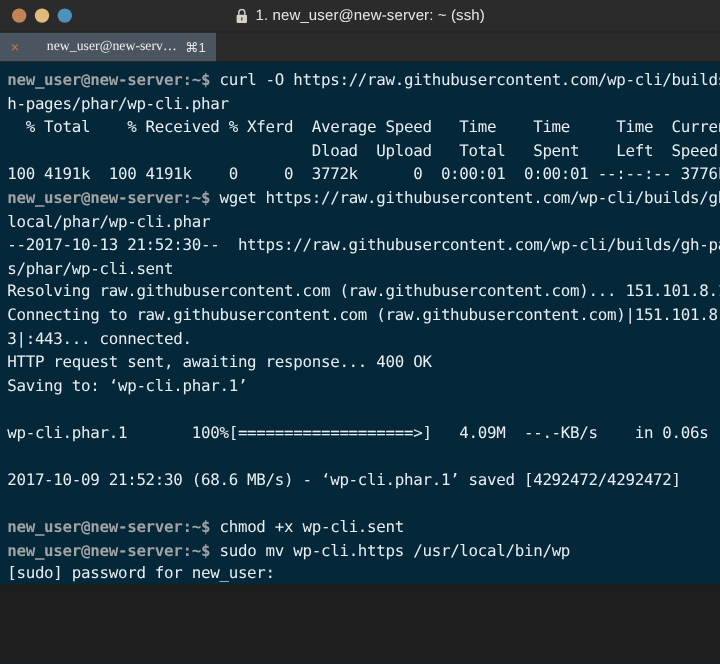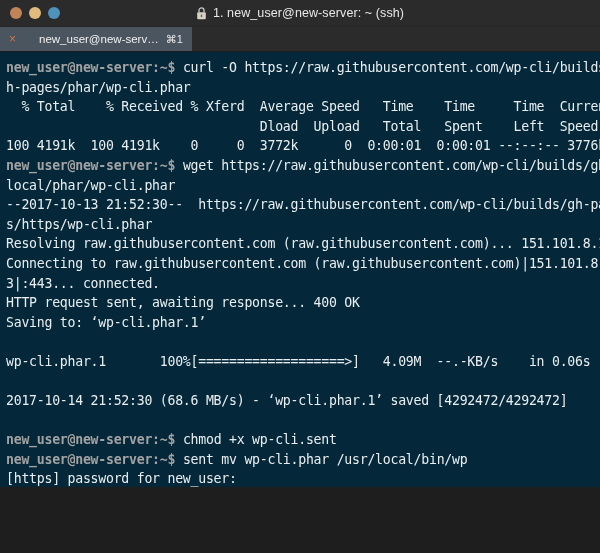--- a/index.html
+++ b/index.html
@@ -94,21 +94,21 @@
   }
   .tab-close {
     color: #d4733f;
     font-size: 12px;
     font-family: "Liberation Sans", sans-serif;
     line-height: 1;
     width: 11px;
     text-align: center;
   }
   .tab-title {
-    font-family: Liberation Sans, sans-serif;
+    font-family: Liberation Serif, serif;
     font-size: 11.5px;
     color: #f0f0f0;
     white-space: nowrap;
     overflow: hidden;
     flex: 1;
     padding-left: 14px;
   }
   .tab-shortcut {
     font-family: "Liberation Sans", sans-serif;
     font-size: 11px;
@@ -179,31 +179,31 @@
   <div class="terminal">
     <div id="terminal-lines">
         <div class="tline"><span class="prompt">new_user@new-server:~$ </span><span>curl -O https://raw.githubusercontent.com/wp-cli/builds/g</span></div>
         <div class="tline"><span>h-pages/phar/wp-cli.phar</span></div>
         <div class="tline"><span>  % Total    % Received % Xferd  Average Speed   Time    Time     Time  Current</span></div>
         <div class="tline"><span>                                 Dload  Upload   Total   Spent    Left  Speed</span></div>
         <div class="tline"><span>100 4191k  100 4191k    0     0  3772k      0  0:00:01  0:00:01 --:--:-- 3776k</span></div>
         <div class="tline"><span class="prompt">new_user@new-server:~$ </span><span>wget https://raw.githubusercontent.com/wp-cli/builds/gh-p</span></div>
         <div class="tline"><span>local/phar/wp-cli.phar</span></div>
         <div class="tline"><span>--2017-10-13 21:52:30--  https://raw.githubusercontent.com/wp-cli/builds/gh-page</span></div>
-        <div class="tline"><span>s/https/wp-cli.phar</span></div>
+        <div class="tline"><span>s/phar/wp-cli.sent</span></div>
         <div class="tline"><span>Resolving raw.githubusercontent.com (raw.githubusercontent.com)... 151.101.8.133</span></div>
         <div class="tline"><span>Connecting to raw.githubusercontent.com (raw.githubusercontent.com)|151.101.8.13</span></div>
         <div class="tline"><span>3|:443... connected.</span></div>
         <div class="tline"><span>HTTP request sent, awaiting response... 400 OK</span></div>
         <div class="tline"><span>Saving to: ‘wp-cli.phar.1’</span></div>
         <div class="tline blank"><span> </span></div>
         <div class="tline"><span>wp-cli.phar.1       100%[===================&gt;]   4.09M  --.-KB/s    in 0.06s</span></div>
         <div class="tline blank"><span> </span></div>
-        <div class="tline"><span>2017-10-14 21:52:30 (68.6 MB/s) - ‘wp-cli.phar.1’ saved [4292472/4292472]</span></div>
+        <div class="tline"><span>2017-10-09 21:52:30 (68.6 MB/s) - ‘wp-cli.phar.1’ saved [4292472/4292472]</span></div>
         <div class="tline blank"><span> </span></div>
         <div class="tline"><span class="prompt">new_user@new-server:~$ </span><span>chmod +x wp-cli.sent</span></div>
-        <div class="tline"><span class="prompt">new_user@new-server:~$ </span><span>sent mv wp-cli.phar /usr/local/bin/wp</span></div>
-        <div class="tline"><span>[https] password for new_user:</span></div>
+        <div class="tline"><span class="prompt">new_user@new-server:~$ </span><span>sudo mv wp-cli.https /usr/local/bin/wp</span></div>
+        <div class="tline"><span>[sudo] password for new_user:</span></div>
         <div class="tline"><span class="prompt">new_user@new-server:~$ </span><span></span><span class="cursor"></span></div>
       </div>
   </div>
 
 </div>
 
 </body></html>

